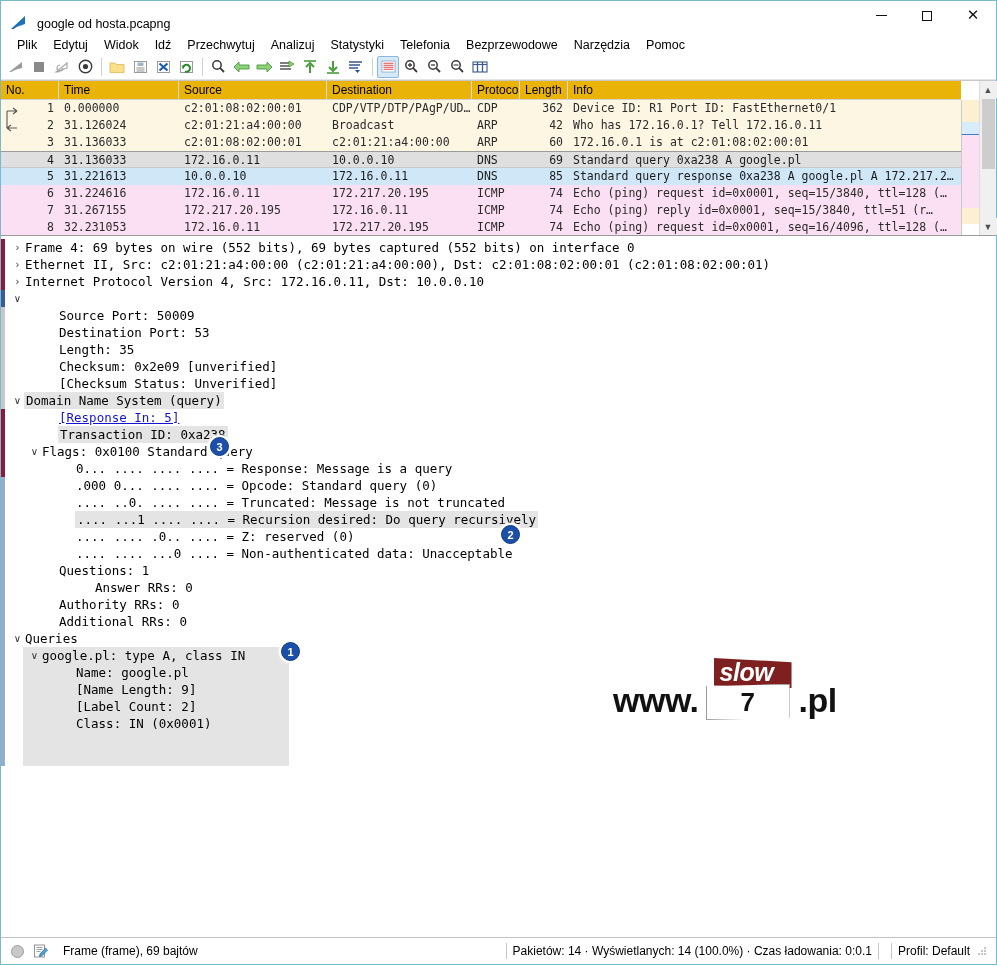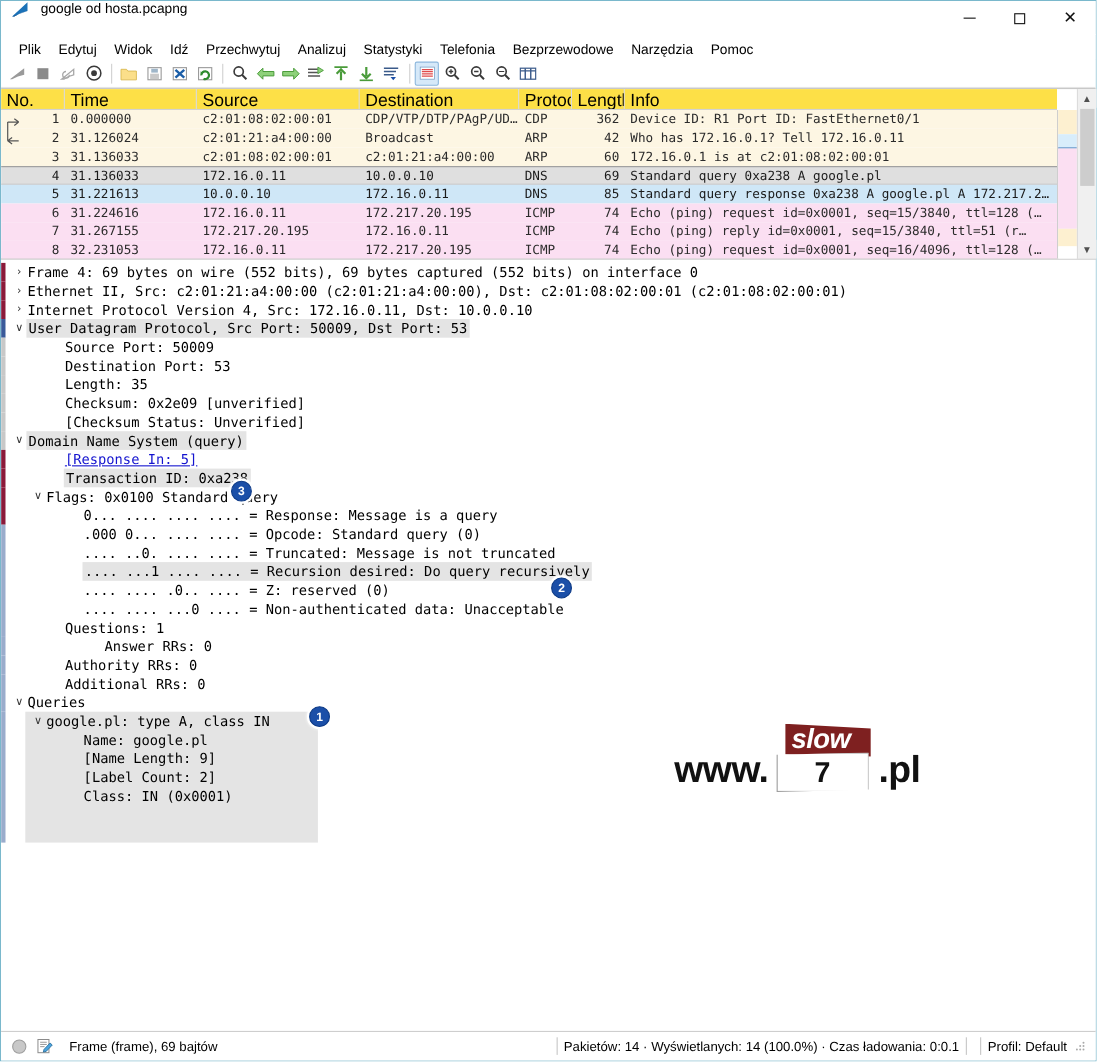--- a/index.html
+++ b/index.html
@@ -17,21 +17,21 @@
     width: 997px; height: 965px;
     border: 1px solid #7ab8cc;
     background:#fff;
     display:flex; flex-direction:column;
     position:relative;
   }
 
   
   .titlebar {
     height: 31px; min-height:31px;
-    display:flex; align-items:flex-start;
+    display:flex; align-items:flex-end;
     background:#ffffff;
     border-bottom:1px solid #ffffff;
     position:relative;
   }
   .tb-icon { margin-left:9px; width:18px; height:16px; display:block; }
   .tb-title { margin-left:9px; font-size:12.5px; color:#000; }
   .tb-controls { margin-left:auto; display:flex; height:31px; }
   .tb-btn {
     width:46px; height:31px; display:flex; align-items:center; justify-content:center;
     font-size:13px; color:#111; cursor:default;
@@ -106,22 +106,22 @@
 
   
   .packet-list-wrap {
     height:156px; min-height:156px;
     display:flex; border-top:1px solid #c8c8c8; border-bottom:1px solid #9a9a9a;
     background:#fff; position:relative;
   }
   .plist { flex:1; display:flex; flex-direction:column; overflow:hidden; }
   .plist-header {
     display:flex; height:19px; min-height:19px;
-    background:#fde047; border-bottom:1px solid #d2d2d2;
-    font-size:16px;
+    background:#eab308; border-bottom:1px solid #d2d2d2;
+    font-size:12px;
   }
   .plist-header .col {
     border-right:1px solid #dadada; padding:2px 5px; white-space:nowrap; overflow:hidden;
   }
   .plist-rows { flex:1; font-family:"DejaVu Sans Mono", monospace; font-size:11.5px; }
   .prow { display:flex; height:17px; line-height:17px; }
   .prow .cell { padding:0 5px; white-space:nowrap; overflow:hidden; }
   .c-no     { width:58px;  text-align:right; padding-right:6px; }
   .c-time   { width:120px; }
   .c-src    { width:148px; }
@@ -524,21 +524,20 @@
         <div class="drow" style="padding-left: 10px;">
           <span class="twisty">›</span>
           <span class="dtext">Ethernet II, Src: c2:01:21:a4:00:00 (c2:01:21:a4:00:00), Dst: c2:01:08:02:00:01 (c2:01:08:02:00:01)</span>
         </div>
         <div class="drow" style="padding-left: 10px;">
           <span class="twisty">›</span>
           <span class="dtext">Internet Protocol Version 4, Src: 172.16.0.11, Dst: 10.0.0.10</span>
         </div>
         <div class="drow" style="padding-left: 10px;">
           <span class="twisty">∨</span>
-          <span class="dtext gray-block">User Datagram Protocol, Src Port: 50009, Dst Port: 53</span>
         </div>
         <div class="drow" style="padding-left: 44px;">
           <span class="twisty"></span>
           <span class="dtext">Source Port: 50009</span>
         </div>
         <div class="drow" style="padding-left: 44px;">
           <span class="twisty"></span>
           <span class="dtext">Destination Port: 53</span>
         </div>
         <div class="drow" style="padding-left: 44px;">

